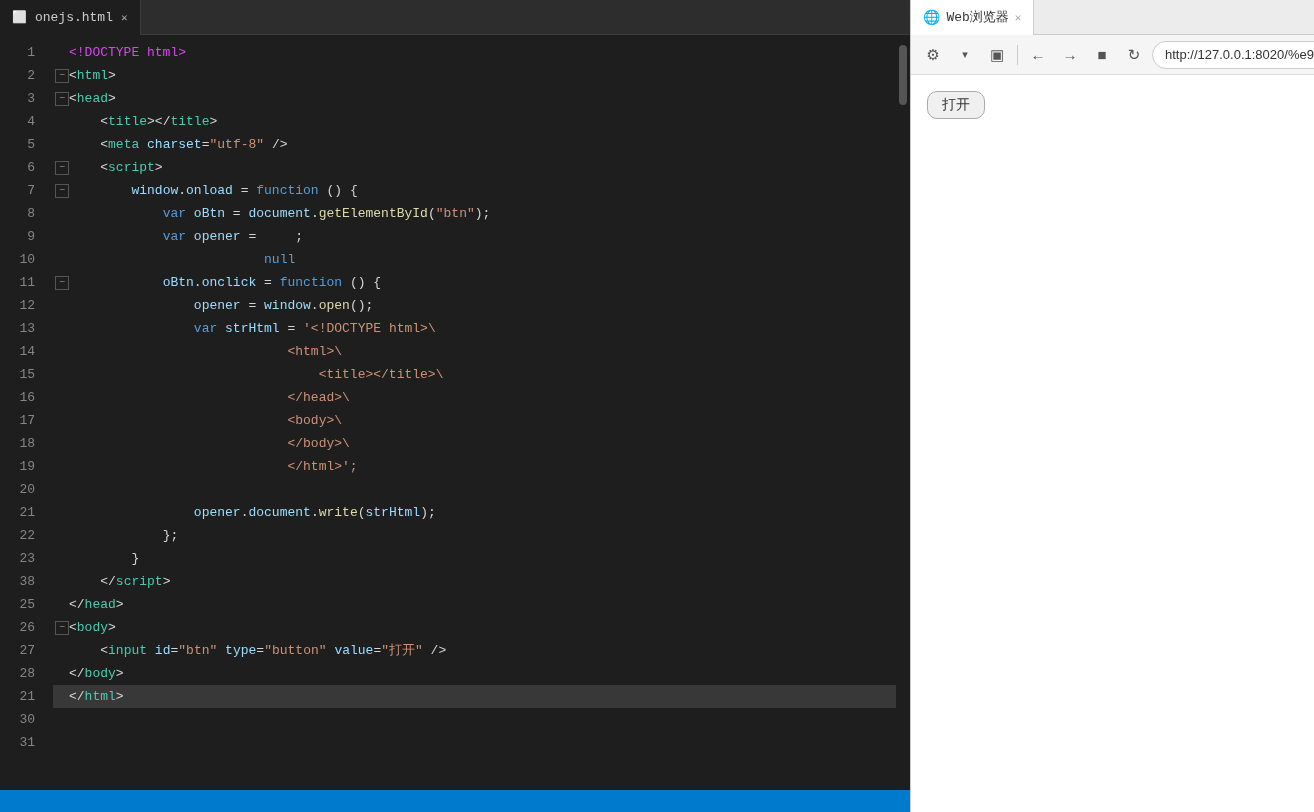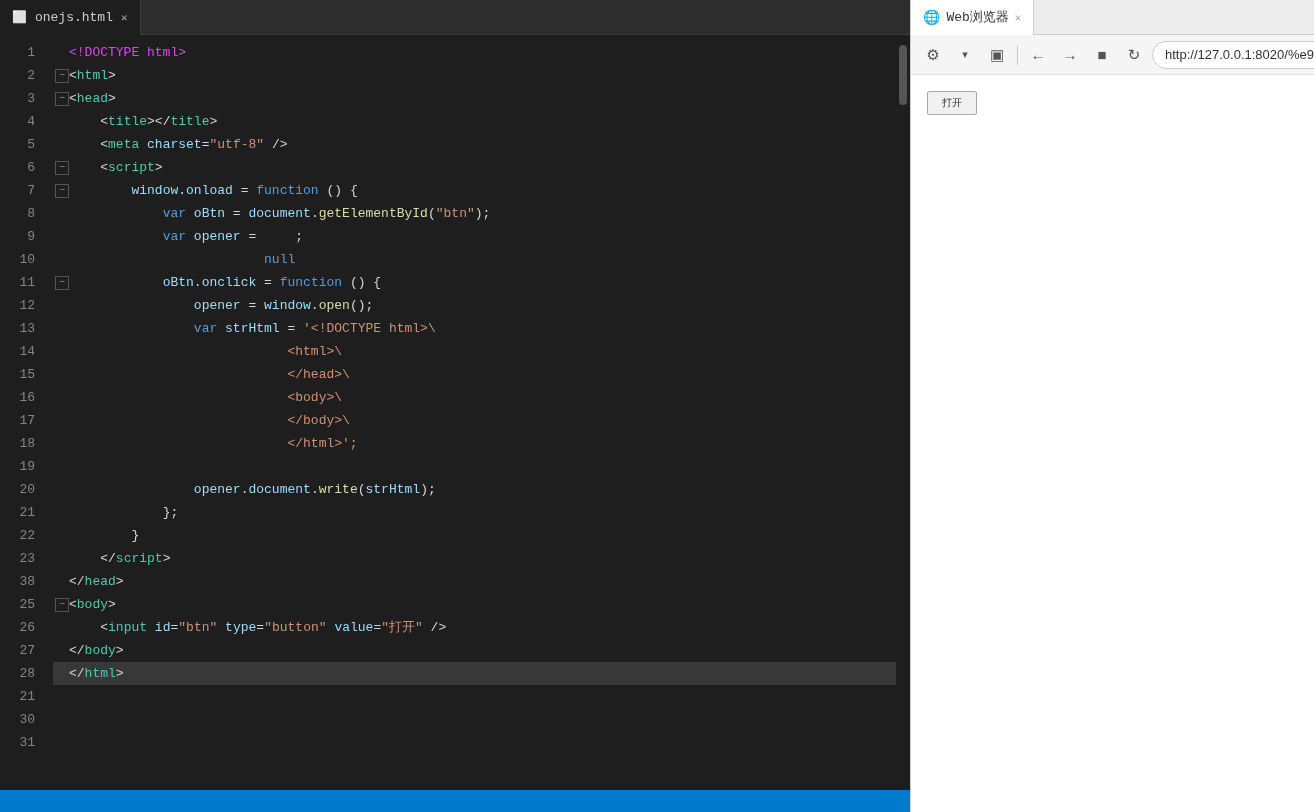--- a/index.html
+++ b/index.html
@@ -208,23 +208,23 @@
     .browser-content {
       flex: 1;
       background: #fff;
       padding: 16px;
     }
 
     .open-btn {
       border: 1px solid #aaa;
       background: #f0f0f0;
       padding: 4px 14px;
-      font-size: 10px;
+      font-size: 14px;
       cursor: pointer;
-      border-radius: 2px;
+      border-radius: 10px;
       color: #333;
     }
 
     .status-bar {
       height: 22px;
       background: #007acc;
       display: flex;
       align-items: center;
       padding: 0 8px;
       font-size: 11px;
@@ -306,20 +306,21 @@
         <div class="code-line"><span style="display: inline-block; width: 16px;"></span><span class="c-white">    </span><span class="c-white">&lt;</span><span class="c-tag">meta</span><span class="c-white"> </span><span class="c-attr">charset</span><span class="c-white">=</span><span class="c-attval">"utf-8"</span><span class="c-white"> /&gt;</span></div>
         <div class="code-line"><span class="fold-marker c-line-fold">−</span><span class="c-white">    </span><span class="c-white">&lt;</span><span class="c-tag">script</span><span class="c-white">&gt;</span></div>
         <div class="code-line"><span class="fold-marker c-line-fold">−</span><span class="c-white">        </span><span class="c-var">window</span><span class="c-white">.</span><span class="c-var">onload</span><span class="c-white"> = </span><span class="c-keyword">function</span><span class="c-white"> () {</span></div>
         <div class="code-line"><span style="display: inline-block; width: 16px;"></span><span class="c-white">            </span><span class="c-keyword">var</span><span class="c-white"> </span><span class="c-var">oBtn</span><span class="c-white"> = </span><span class="c-var">document</span><span class="c-white">.</span><span class="c-yellow">getElementById</span><span class="c-white">(</span><span class="c-attval">"btn"</span><span class="c-white">);</span></div>
         <div class="code-line"><span style="display: inline-block; width: 16px;"></span><span class="c-white">            </span><span class="c-keyword">var</span><span class="c-white"> </span><span class="c-var">opener</span><span class="c-white"> = </span><span class="c-blue">null</span><span class="c-white">;</span></div>
         <div class="code-line"><span style="display: inline-block; width: 16px;"></span></div>
         <div class="code-line"><span class="fold-marker c-line-fold">−</span><span class="c-white">            </span><span class="c-var">oBtn</span><span class="c-white">.</span><span class="c-var">onclick</span><span class="c-white"> = </span><span class="c-keyword">function</span><span class="c-white"> () {</span></div>
         <div class="code-line"><span style="display: inline-block; width: 16px;"></span><span class="c-white">                </span><span class="c-var">opener</span><span class="c-white"> = </span><span class="c-var">window</span><span class="c-white">.</span><span class="c-yellow">open</span><span class="c-white">();</span></div>
         <div class="code-line"><span style="display: inline-block; width: 16px;"></span><span class="c-white">                </span><span class="c-keyword">var</span><span class="c-white"> </span><span class="c-var">strHtml</span><span class="c-white"> = </span><span class="c-attval">'&lt;!DOCTYPE html&gt;\</span></div>
         <div class="code-line"><span style="display: inline-block; width: 16px;"></span><span class="c-white">                            </span><span class="c-attval">&lt;html&gt;\</span></div>
+        <div class="code-line"><span style="display: inline-block; width: 16px;"></span><span class="c-white">                                </span><span class="c-attval">&lt;title&gt;&lt;/title&gt;\</span></div>
         <div class="code-line"><span style="display: inline-block; width: 16px;"></span><span class="c-white">                            </span><span class="c-attval">&lt;/head&gt;\</span></div>
         <div class="code-line"><span style="display: inline-block; width: 16px;"></span><span class="c-white">                            </span><span class="c-attval">&lt;body&gt;\</span></div>
         <div class="code-line"><span style="display: inline-block; width: 16px;"></span><span class="c-white">                            </span><span class="c-attval">&lt;/body&gt;\</span></div>
         <div class="code-line"><span style="display: inline-block; width: 16px;"></span><span class="c-white">                            </span><span class="c-attval">&lt;/html&gt;';</span></div>
         <div class="code-line"><span style="display: inline-block; width: 16px;"></span></div>
         <div class="code-line"><span style="display: inline-block; width: 16px;"></span><span class="c-white">                </span><span class="c-var">opener</span><span class="c-white">.</span><span class="c-var">document</span><span class="c-white">.</span><span class="c-yellow">write</span><span class="c-white">(</span><span class="c-var">strHtml</span><span class="c-white">);</span></div>
         <div class="code-line"><span style="display: inline-block; width: 16px;"></span><span class="c-white">            </span><span class="c-white">};</span></div>
         <div class="code-line"><span style="display: inline-block; width: 16px;"></span><span class="c-white">        </span><span class="c-white">}</span></div>
         <div class="code-line"><span style="display: inline-block; width: 16px;"></span><span class="c-white">    </span><span class="c-white">&lt;/</span><span class="c-tag">script</span><span class="c-white">&gt;</span></div>
         <div class="code-line"><span style="display: inline-block; width: 16px;"></span><span class="c-white">&lt;/</span><span class="c-tag">head</span><span class="c-white">&gt;</span></div>

